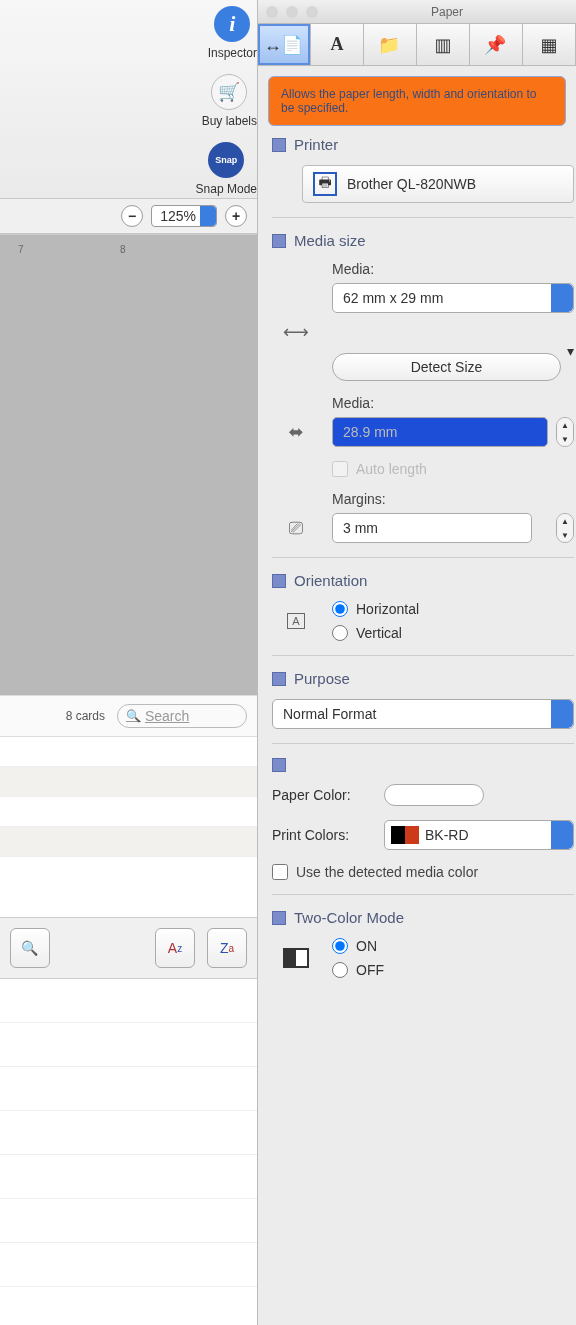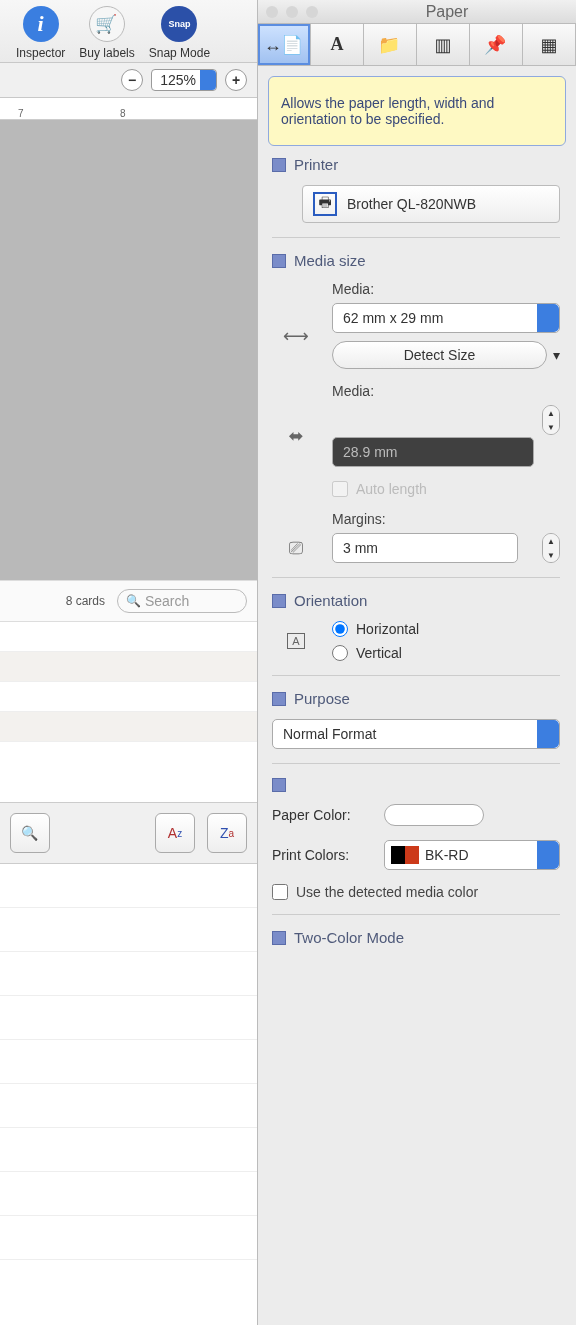--- a/index.html
+++ b/index.html
@@ -1,68 +1,68 @@
 <!DOCTYPE html>
 <html><head>
 <meta charset="utf-8">
 <style>
 * { box-sizing: border-box; margin: 0; padding: 0; font-family: -apple-system, "Helvetica Neue", Arial, sans-serif; }
 body { width: 576px; height: 1325px; background: #fff; display: flex; overflow: hidden; font-size: 14px; color: #333; }
 
 
 .left   { width: 258px; display: flex; flex-direction: column; border-right: 1px solid #bbb; }
-.tb-row { display: flex; align-items: flex-end; justify-content: flex-start; padding: 6px 0 2px 16px; gap: 14px; background: linear-gradient(#f7f7f7,#eaeaea); border-bottom:1px solid #c8c8c8;}
+.tb-row { display: flex; align-items: flex-end; justify-content: flex-start; padding: 6px 0 2px 16px; gap: 14px; background: linear-gradient(#f7f7f7,#eaeaea); border-bottom:1px solid #c8c8c8;flex-direction:column;}
 .tb-item{ display:flex; flex-direction:column; align-items:center; font-size:12px; color:#333; cursor:pointer; }
 .tb-item .ic { width:36px; height:36px; border-radius:50%; display:flex; align-items:center; justify-content:center; margin-bottom:4px; }
 .ic-info { background:#3a7ee0; } .ic-info::after{content:"i";color:#fff;font:italic bold 22px Georgia;}
 .ic-buy  { background:#f6f6f6;border:1px solid #bbb;} .ic-buy::after{content:"🛒";font-size:18px;}
 .ic-snap { background:#2b50a8;} .ic-snap::after{content:"Snap"; font:700 9px Arial; color:#fff;}
 .zoom-row{ display:flex; align-items:center; justify-content:flex-end; gap:8px; padding:6px 10px; background:#f0f0f0; border-bottom:1px solid #c8c8c8;}
 .zoom-btn{ width:22px;height:22px;border-radius:50%;border:1px solid #9a9a9a;background:#fff;display:flex;align-items:center;justify-content:center;font-weight:bold;cursor:pointer;}
 .zoom-sel{ height:22px;border:1px solid #9a9a9a;border-radius:4px;background:#fff;display:flex;align-items:center;padding:0 20px 0 8px;position:relative;cursor:pointer;}
 .zoom-sel::after{content:"";position:absolute;right:0;top:0;bottom:0;width:16px;background:#3c7ee0;border-radius:0 4px 4px 0;}
 .ruler  { height:22px;background:#fff;border-bottom:1px solid #ccc;position:relative;font-size:10px;color:#666;}
 .ruler span{position:absolute;top:10px;}
 .canvas { flex:0 0 460px;background:#b9b9b9;}
 .cards  { display:flex;align-items:center;justify-content:flex-end;gap:12px;padding:8px 10px;border-top:1px solid #ddd;border-bottom:1px solid #ddd;background:#fafafa;}
 .cards .cnt{font-size:12px;color:#555;}
-.search { flex:1;max-width:130px;height:24px;border:1px solid #bbb;border-radius:12px;display:flex;align-items:center;padding:0 8px;color:#999;}
+.search { flex:1;max-width:130px;height:24px;border:1px solid #bbb;border-radius:12px;display:flex;align-items:center;padding:0 8px;color:#999;text-decoration:underline;}
 .search::before{content:"🔍";font-size:12px;margin-right:4px;}
 .rows   { }
 .rows div{ height:30px;border-bottom:1px solid #eee;}
 .rows div:nth-child(even){background:#f3f1ee;}
 .mini-tb{ display:flex;gap:12px;padding:10px;background:#f0f0f0;border-top:1px solid #ccc;border-bottom:1px solid #ccc;margin-top:60px;}
 .mini-tb .mb{width:40px;height:40px;border:1px solid #aaa;border-radius:6px;background:linear-gradient(#fff,#eee);display:flex;align-items:center;justify-content:center;cursor:pointer;}
 .list2  { }
 .list2 div{height:44px;border-bottom:1px solid #eee;background:#fff;}
 
 
 .right  { width:318px; background:#ececec; display:flex; flex-direction:column; }
-.win-hd { height:24px; background:linear-gradient(#f0f0f0,#dcdcdc); display:flex; align-items:center; gap:8px; padding:0 8px; font-size:16px; color:#666; border-bottom:1px solid #bbb;}
+.win-hd { height:24px; background:linear-gradient(#f0f0f0,#dcdcdc); display:flex; align-items:center; gap:8px; padding:0 8px; font-size:12px; color:#666; border-bottom:1px solid #bbb;}
 .win-hd .dot{width:12px;height:12px;border-radius:50%;background:#d6d6d6;}
 .win-hd .title{flex:1;text-align:center;}
 .tabbar { height:42px; display:flex; border-bottom:1px solid #bbb;}
 .tabbar .tab{flex:1;border-right:1px solid #bbb;display:flex;align-items:center;justify-content:center;font-size:18px;background:linear-gradient(#fafafa,#e4e4e4);cursor:pointer;}
 .tabbar .tab.active{ background:linear-gradient(#cfe3ff,#9fc0f0); box-shadow:inset 0 0 0 2px #5b8de0;}
-.desc   { margin:10px; padding:18px 12px; border:1px solid #8fa9df; border-radius:6px; background:#fef9c3; color:#3a4a7a; font-size:14px;}
-.pane   { padding:0 16px 20px 14px; overflow:auto; flex:1;}
+.desc   { margin:10px; padding:10px 12px; border:1px solid #8fa9df; border-radius:6px; background:#f97316; color:#3a4a7a; font-size:12px;}
+.pane   { padding:0 2px 20px 14px; overflow:auto; flex:1;}
 .sec    { border-top:1px solid #ccc; padding-top:14px; margin-top:14px;}
 .sec-h  { display:flex; align-items:center; gap:8px; color:#4f5a7a; font-size:15px; margin-bottom:12px;}
 .sq     { width:14px;height:14px;background:#7a8cc9;border:1px solid #5a6ca9;}
 .printer-btn{display:flex;align-items:center;gap:10px;border:1px solid #bbb;border-radius:4px;background:linear-gradient(#fff,#eee);padding:6px 10px;cursor:pointer;margin-left:30px;}
 .printer-btn .pic{width:24px;height:24px;border:2px solid #2a5cc0;display:flex;align-items:center;justify-content:center;}
 .row    { display:flex; align-items:center; gap:12px; margin-bottom:14px;}
 .row .lbl-col{width:48px;display:flex;justify-content:center;color:#666;}
 .field-col{flex:1;}
 .sub-lbl{ color:#444; margin-bottom:6px; margin-left:60px;}
 .select { height:30px;border:1px solid #aaa;border-radius:5px;background:#fff;display:flex;align-items:center;padding:0 26px 0 10px;position:relative;cursor:pointer;}
 .select::after{content:"";position:absolute;right:0;top:0;bottom:0;width:22px;background:#3c7ee0;border-radius:0 5px 5px 0;}
-.btn    { height:28px;border:1px solid #aaa;border-radius:14px;background:linear-gradient(#fff,#eee);display:flex;align-items:center;justify-content:center;cursor:pointer;}
+.btn    { height:28px;border:1px solid #aaa;border-radius:14px;background:linear-gradient(#fff,#eee);display:flex;align-items:center;justify-content:center;cursor:pointer;margin-top:32px;}
 .input  { height:30px;border:1px solid #aaa;border-radius:5px;background:#fff;padding:0 10px;display:flex;align-items:center;color:#333;}
-.input.dis{color:#bbb;background:#404040;margin-top:32px;}
+.input.dis{color:#bbb;background:#1d4ed8;}
 .stepper{ width:18px;height:30px;display:flex;flex-direction:column;border:1px solid #aaa;border-radius:9px;overflow:hidden;}
 .stepper div{flex:1;display:flex;align-items:center;justify-content:center;font-size:8px;background:#f4f4f4;cursor:pointer;}
 .cb     { display:flex;align-items:center;gap:8px;color:#bbb;margin-left:60px;}
 .cb input{width:16px;height:16px;}
 .cb.on  { color:#444;}
 .radio-g{ display:flex;flex-direction:column;gap:8px;}
 .radio-g label{display:flex;align-items:center;gap:8px;cursor:pointer;}
 .radio-g input{width:16px;height:16px;}
 .color-sw{width:100px;height:22px;border:1px solid #aaa;border-radius:11px;background:#fff;cursor:pointer;}
 .bkrd   { display:flex;align-items:center;gap:0;}
@@ -306,16 +306,34 @@
           <input type="checkbox" style="">
           <span>Use the detected media color</span>
         </div>
     </div>
 
     <div class="sec">
       <div class="sec-h">
           <div class="sq"></div>
           <span>Two-Color Mode</span>
         </div>
+      <div class="row">
+        <div class="lbl-col">
+            <div class="two-ic">
+              <div></div>
+              <div></div>
+            </div>
+          </div>
+        <div class="radio-g field-col">
+          <label>
+              <input type="radio" name="tc" checked="" style="">
+              <span>ON</span>
+            </label>
+          <label>
+              <input type="radio" name="tc" style="">
+              <span>OFF</span>
+            </label>
+        </div>
+      </div>
     </div>
 
   </div>
 </div>
 
 </body></html>

